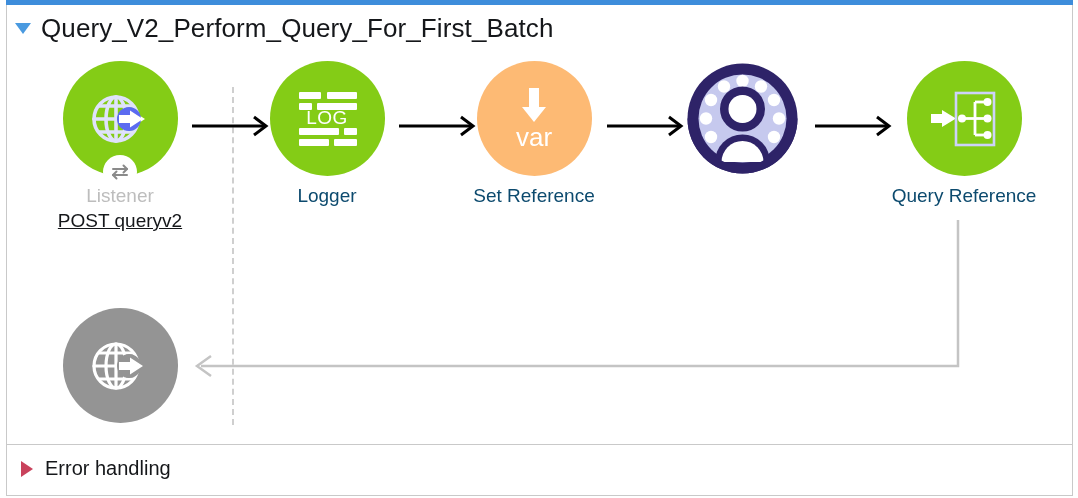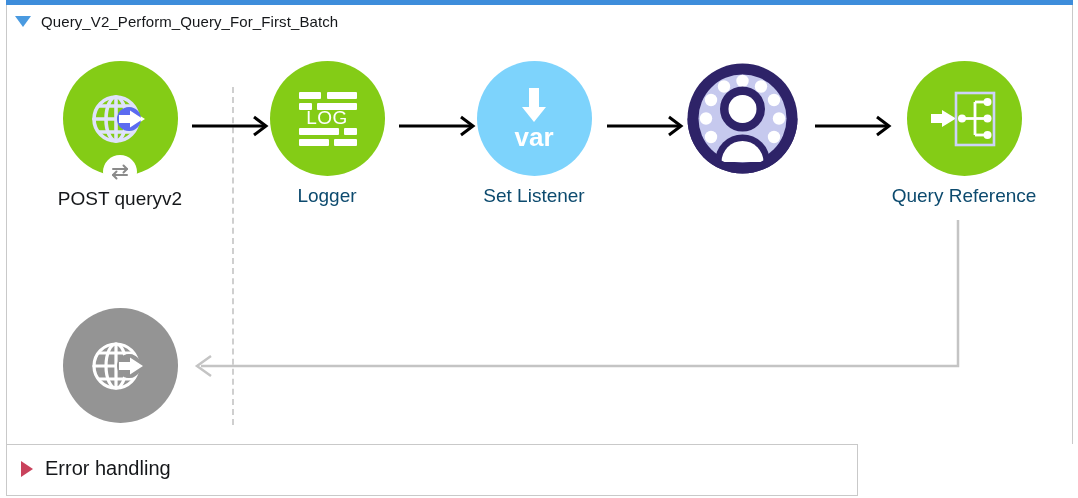--- a/index.html
+++ b/index.html
@@ -47,32 +47,32 @@
     align-items: center;
     gap: 10px;
   }
   .tri-down {
     width: 0; height: 0;
     border-left: 8px solid transparent;
     border-right: 8px solid transparent;
     border-top: 11px solid #4a9ae0;
   }
   .flow-title {
-    font-size: 15px;
+    font-size: 26px;
     color: #15171a;
     letter-spacing: 0.1px;
     white-space: nowrap;
   }
 
   
   .error-panel {
     position: absolute;
     left: 6px;
     top: 444px;
-    width: 852px;
+    width: 1067px;
     height: 52px;
     background: #ffffff;
     border: 1px solid #c9c9c9;
     border-bottom: 1px solid #c9c9c9;
     box-sizing: border-box;
   }
   .error-inner {
     position: absolute;
     left: 14px;
     top: 12px;
@@ -102,36 +102,37 @@
     width: 115px;
     height: 115px;
     border-radius: 50%;
     margin: 0 auto;
     position: relative;
     display: flex;
     align-items: center;
     justify-content: center;
   }
   .c-blue  { background: #84cc16; }
-  .c-green { background: #7dd3fc; font-weight: bold; }
+  .c-green { background: #fdba74; }
   .c-grey  { background: #949494; }
   .c-plain { background: transparent; }
 
   .node-label {
     margin-top: 9px;
     font-size: 19px;
     color: #0c4a6e;
     white-space: nowrap;
   }
   .node-label.muted { color: #bdbdbd; }
   .node-sub {
-    margin-top: 12px;
+    margin-top: 3px;
     font-size: 19px;
     color: #15171a;
     white-space: nowrap;
+    text-decoration: underline;
   }
 
   
   .badge {
     position: absolute;
     left: 50%;
     bottom: -13px;
     transform: translateX(-50%);
     width: 34px;
     height: 34px;
@@ -224,20 +225,21 @@
           <svg width="22" height="22" viewBox="0 0 22 22">
             <g stroke="#8a8a8a" stroke-width="2" fill="none" stroke-linecap="round" stroke-linejoin="round">
               <line x1="4" y1="8" x2="18" y2="8"></line>
               <polyline points="14.5,4.5 18,8 14.5,11.5"></polyline>
               <line x1="18" y1="14" x2="4" y2="14"></line>
               <polyline points="7.5,10.5 4,14 7.5,17.5"></polyline>
             </g>
           </svg>
         </div>
       </div>
+      <div class="node-label muted">Listener</div>
       <div class="node-sub">POST queryv2</div>
     </div>
 
     <div class="node" style="left:240px; top:56px;">
       <div class="circle c-blue">
         <svg width="72" height="62" viewBox="0 0 72 62">
           <g fill="#ffffff">
             <rect x="8" y="4" width="22" height="7" rx="1"></rect>
             <rect x="36" y="4" width="30" height="7" rx="1"></rect>
             <rect x="8" y="15" width="13" height="7" rx="1"></rect>
@@ -256,21 +258,21 @@
     <div class="node" style="left:447px; top:56px;">
       <div class="circle c-green">
         <svg width="70" height="66" viewBox="0 0 70 66">
           <g fill="#ffffff">
             <rect x="30" y="2" width="10" height="22"></rect>
             <polygon points="23,21 47,21 35,36"></polygon>
           </g>
           <text x="35" y="60" text-anchor="middle" font-family="'Liberation Sans', sans-serif" font-size="26" fill="#ffffff">var</text>
         </svg>
       </div>
-      <div class="node-label">Set Listener</div>
+      <div class="node-label">Set Reference</div>
     </div>
 
     <div class="node" style="left:655px; top:56px;">
       <div class="circle c-plain">
         <svg width="115" height="115" viewBox="0 0 115 115">
           <circle cx="57.5" cy="57.5" r="55" fill="#2e2368"></circle>
           <circle cx="57.5" cy="57.5" r="44" fill="#c6c9ee"></circle>
           <g fill="#ffffff">
             <circle cx="57.5" cy="20" r="6.2"></circle>
             <circle cx="76" cy="25.5" r="6.2"></circle>

